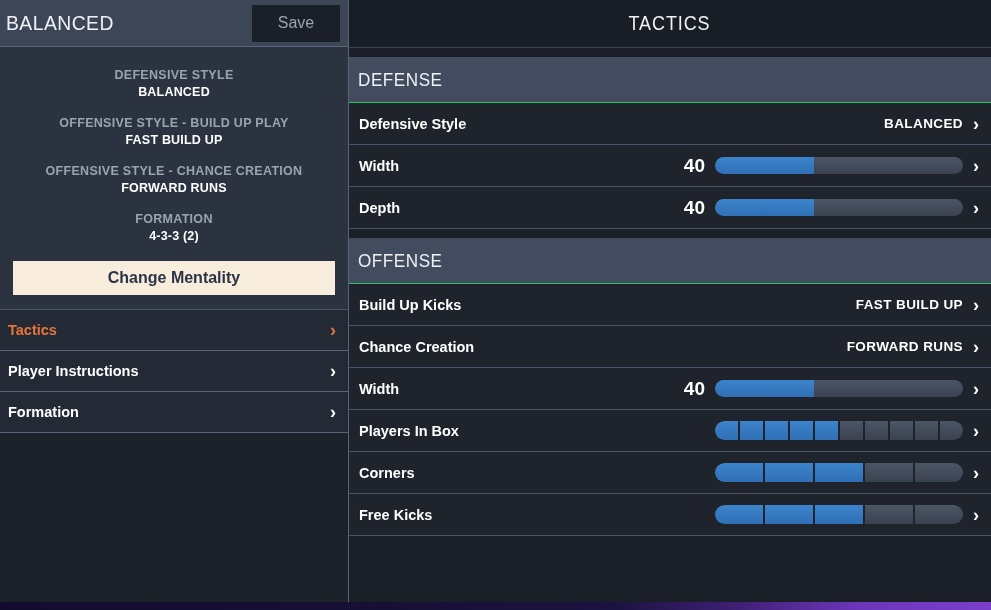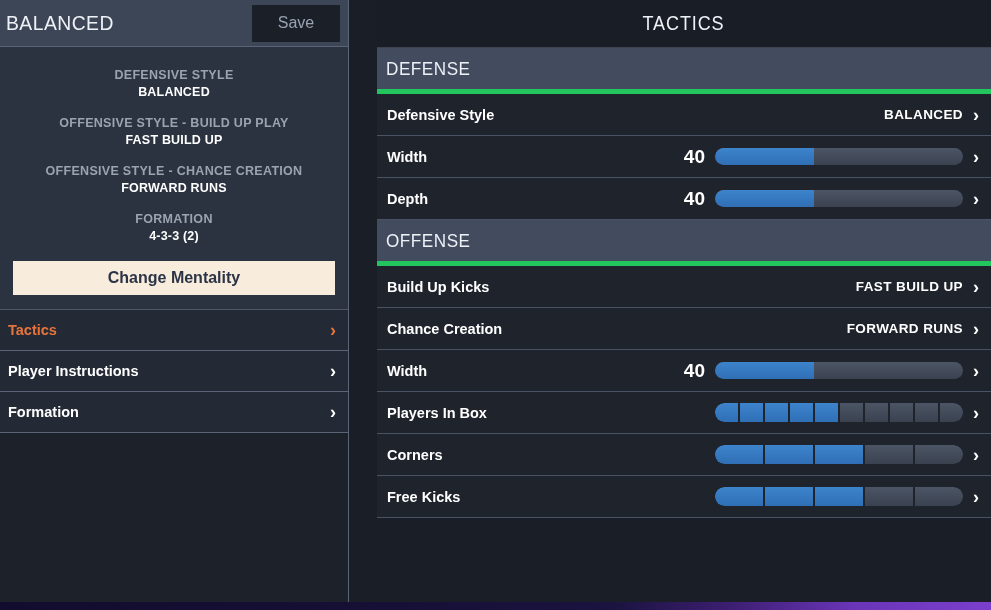--- a/index.html
+++ b/index.html
@@ -8,21 +8,21 @@
     font-family: "Liberation Sans", sans-serif;
   }
   #app {
     position: relative;
     width: 991px; height: 610px;
     overflow: hidden;
     background: #1a1e26;
     display: flex;
     flex-direction: column;
   }
-  .body-row { display: flex; flex: 1 1 auto; min-height: 0; gap: 28px; }
+  .body-row { display: flex; flex: 1 1 auto; min-height: 0; }
 
   
   .sidebar {
     width: 348px;
     flex: 0 0 348px;
     background: #1c2029;
     display: flex;
     flex-direction: column;
     border-right: 1px solid #5b6476;
   }
@@ -146,21 +146,22 @@
     transform: scaleX(0.9);
   }
   .section-head {
     height: 46px;
     flex: 0 0 46px;
     background: #424c5e;
     display: flex;
     align-items: center;
     padding-left: 9px;
     box-sizing: border-box;
-    border-bottom: 5px solid #22c55e;
+    border-bottom: 1px solid #22c55e;
+    margin-top: 9px;
   }
   .section-head span {
     color: #eef1f6;
     font-size: 19px;
     letter-spacing: 0.6px;
     font-family: "Liberation Sans Narrow", "Liberation Sans", sans-serif;
     transform: scaleX(0.9);
     transform-origin: left center;
   }
   .opt-row {

